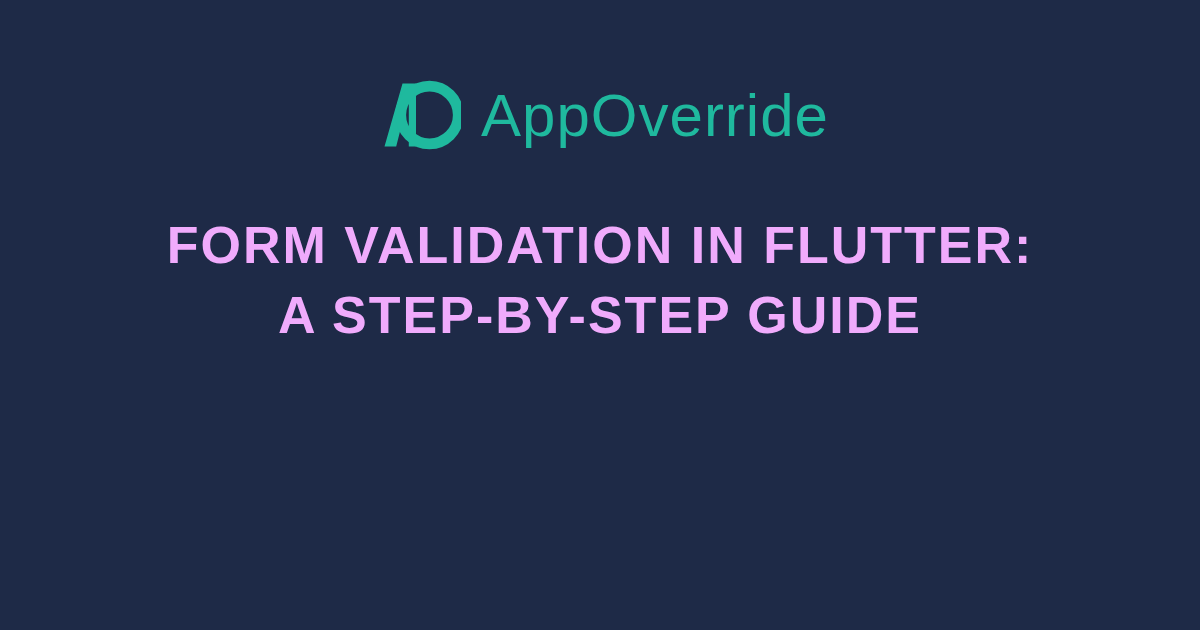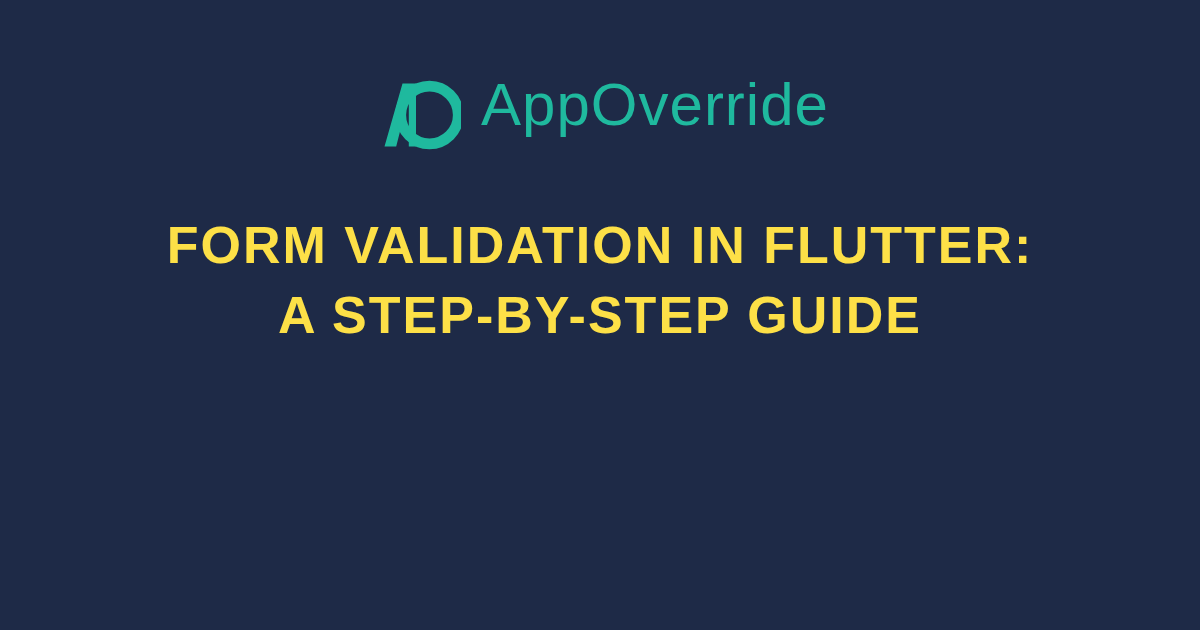--- a/index.html
+++ b/index.html
@@ -14,36 +14,36 @@
       display: flex;
       flex-direction: column;
       align-items: center;
       justify-content: flex-start;
       padding-top: 70px;
       font-family: Arial, Helvetica, sans-serif;
       overflow: hidden;
     }
     .logo-container {
       display: flex;
-      align-items: flex-start;
+      align-items: center;
       gap: 20px;
       margin-bottom: 50px;
     }
     .logo-icon {
       width: 90px;
       height: 90px;
     }
     .brand-name {
       color: #1fb99e;
       font-size: 60px;
       font-weight: 400;
       letter-spacing: 1px;
     }
     .title {
-      color: #fde047;
+      color: #f0abfc;
       font-size: 52px;
       font-weight: 900;
       text-align: center;
       text-transform: uppercase;
       letter-spacing: 2px;
       line-height: 1.35;
       max-width: 900px;
       font-family: Impact, 'Arial Black', sans-serif;
     }
   </style>

